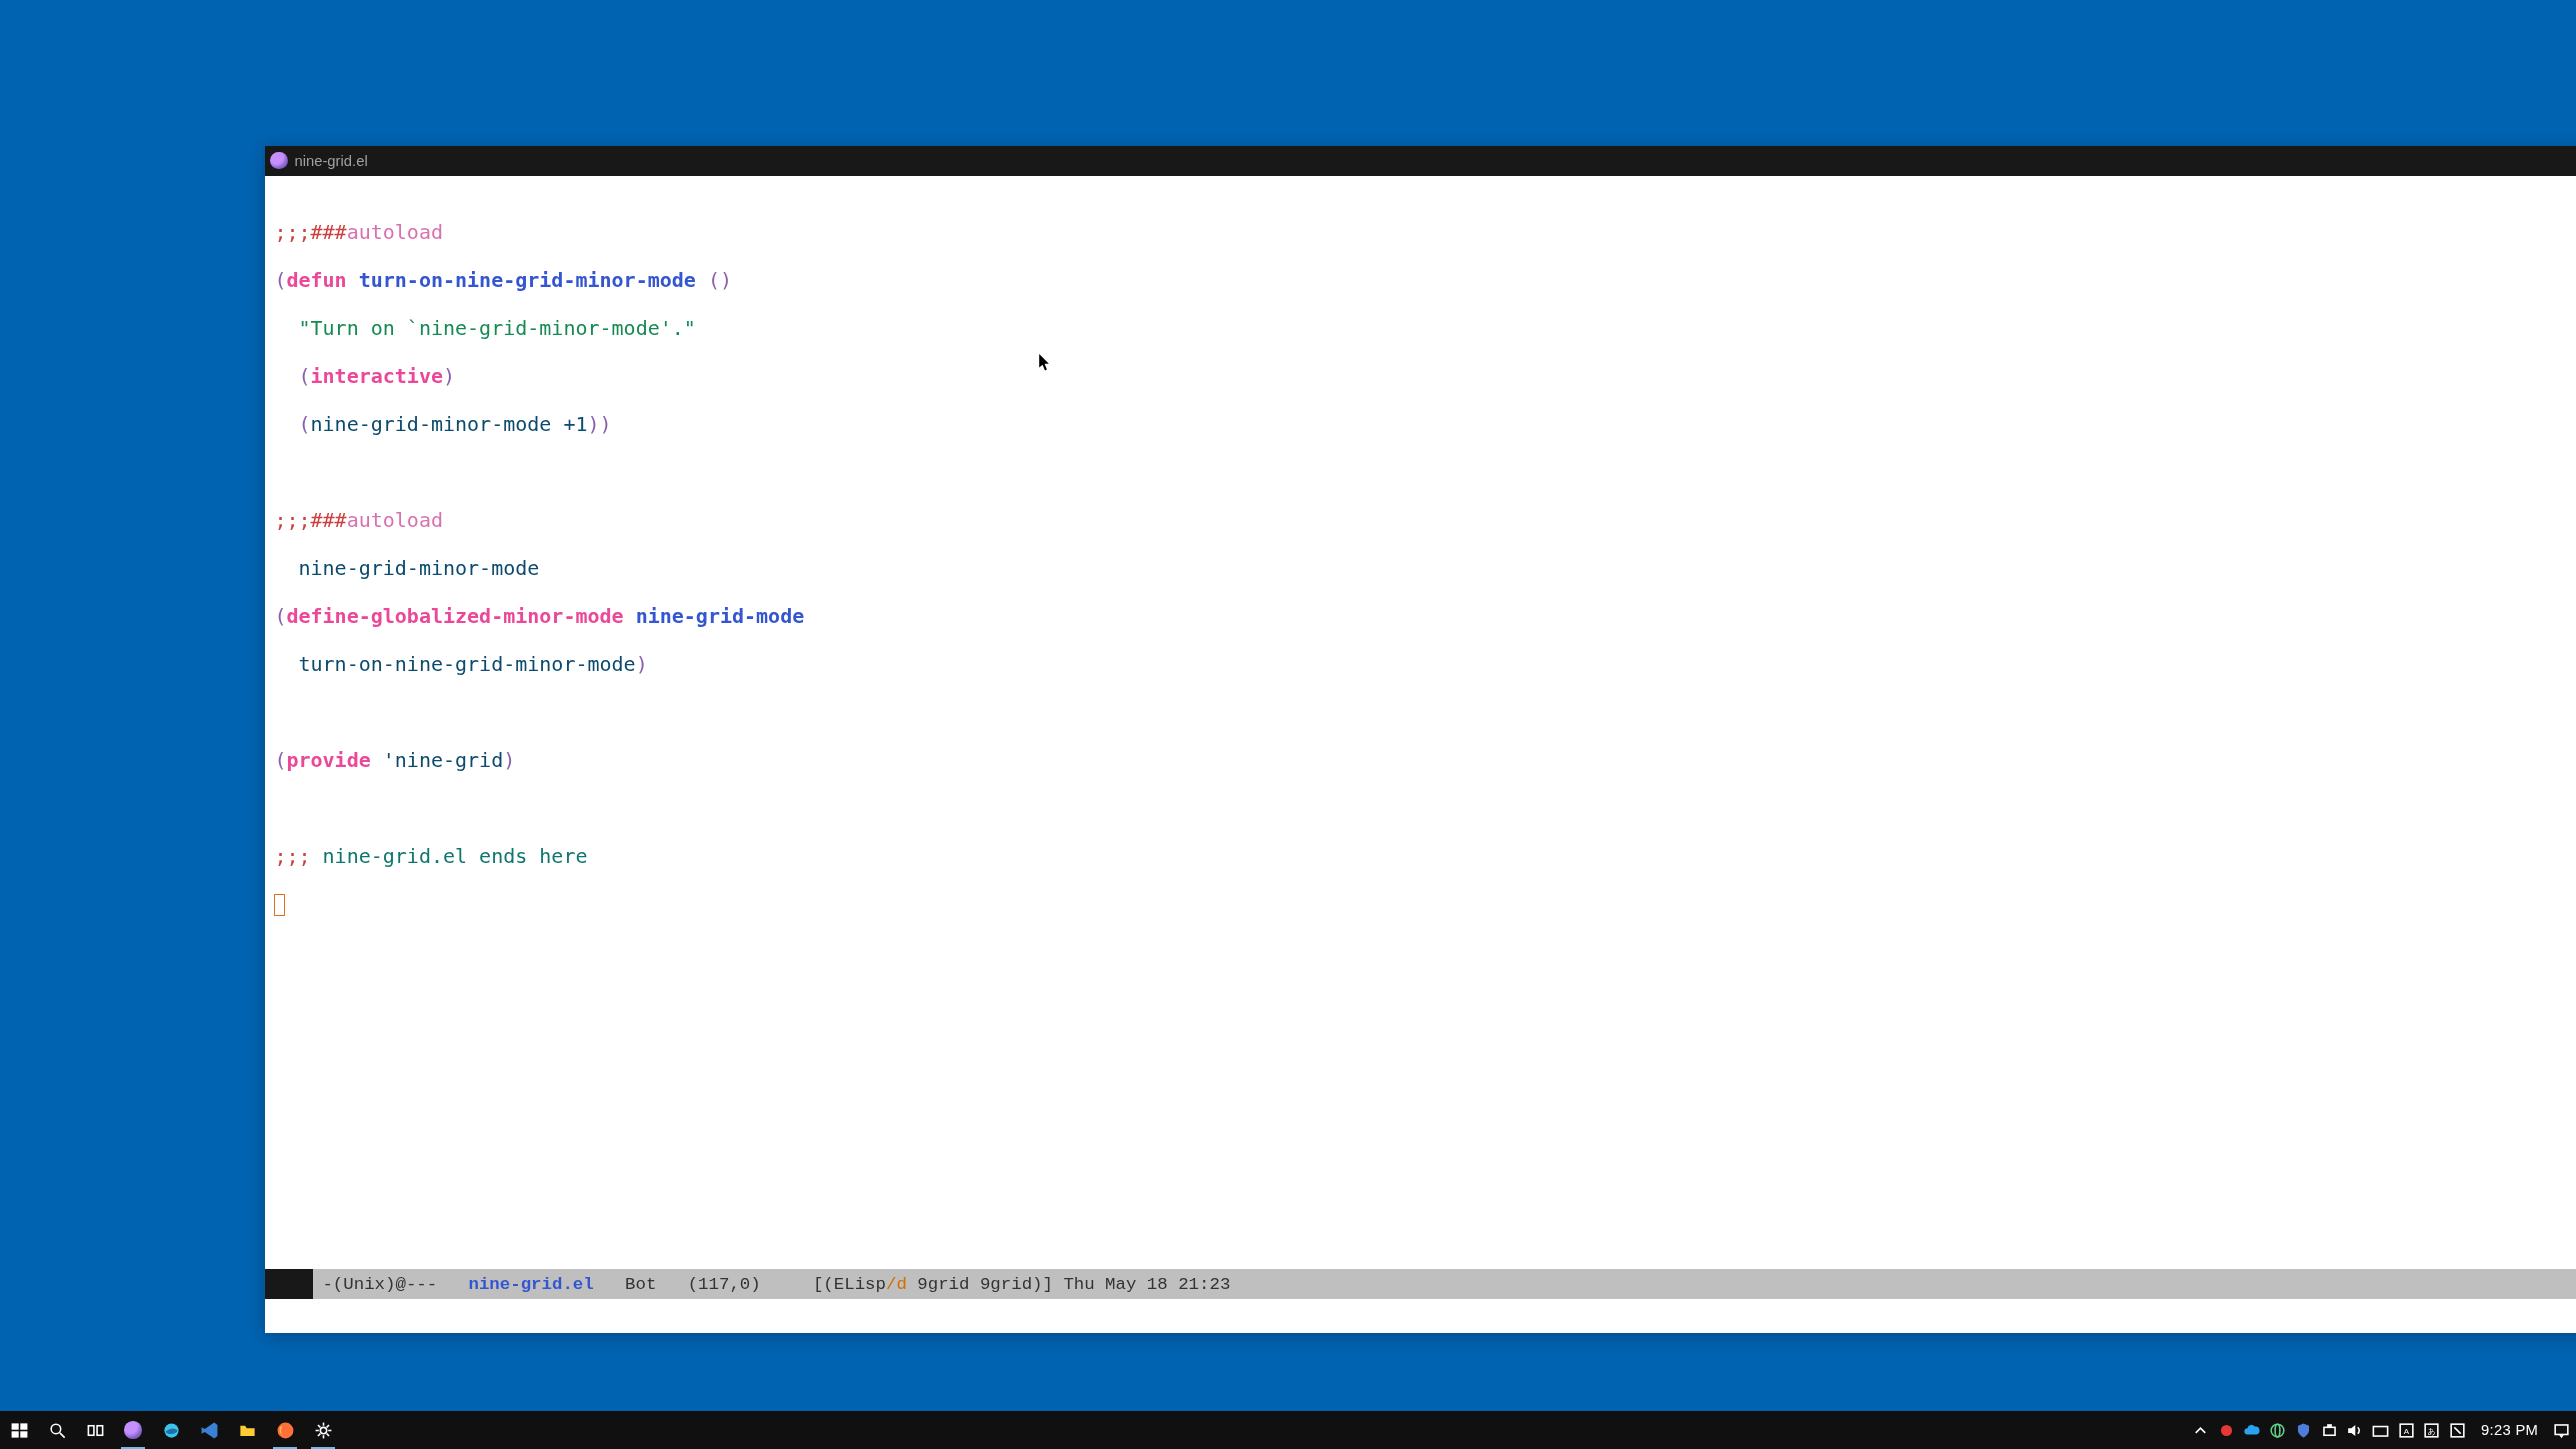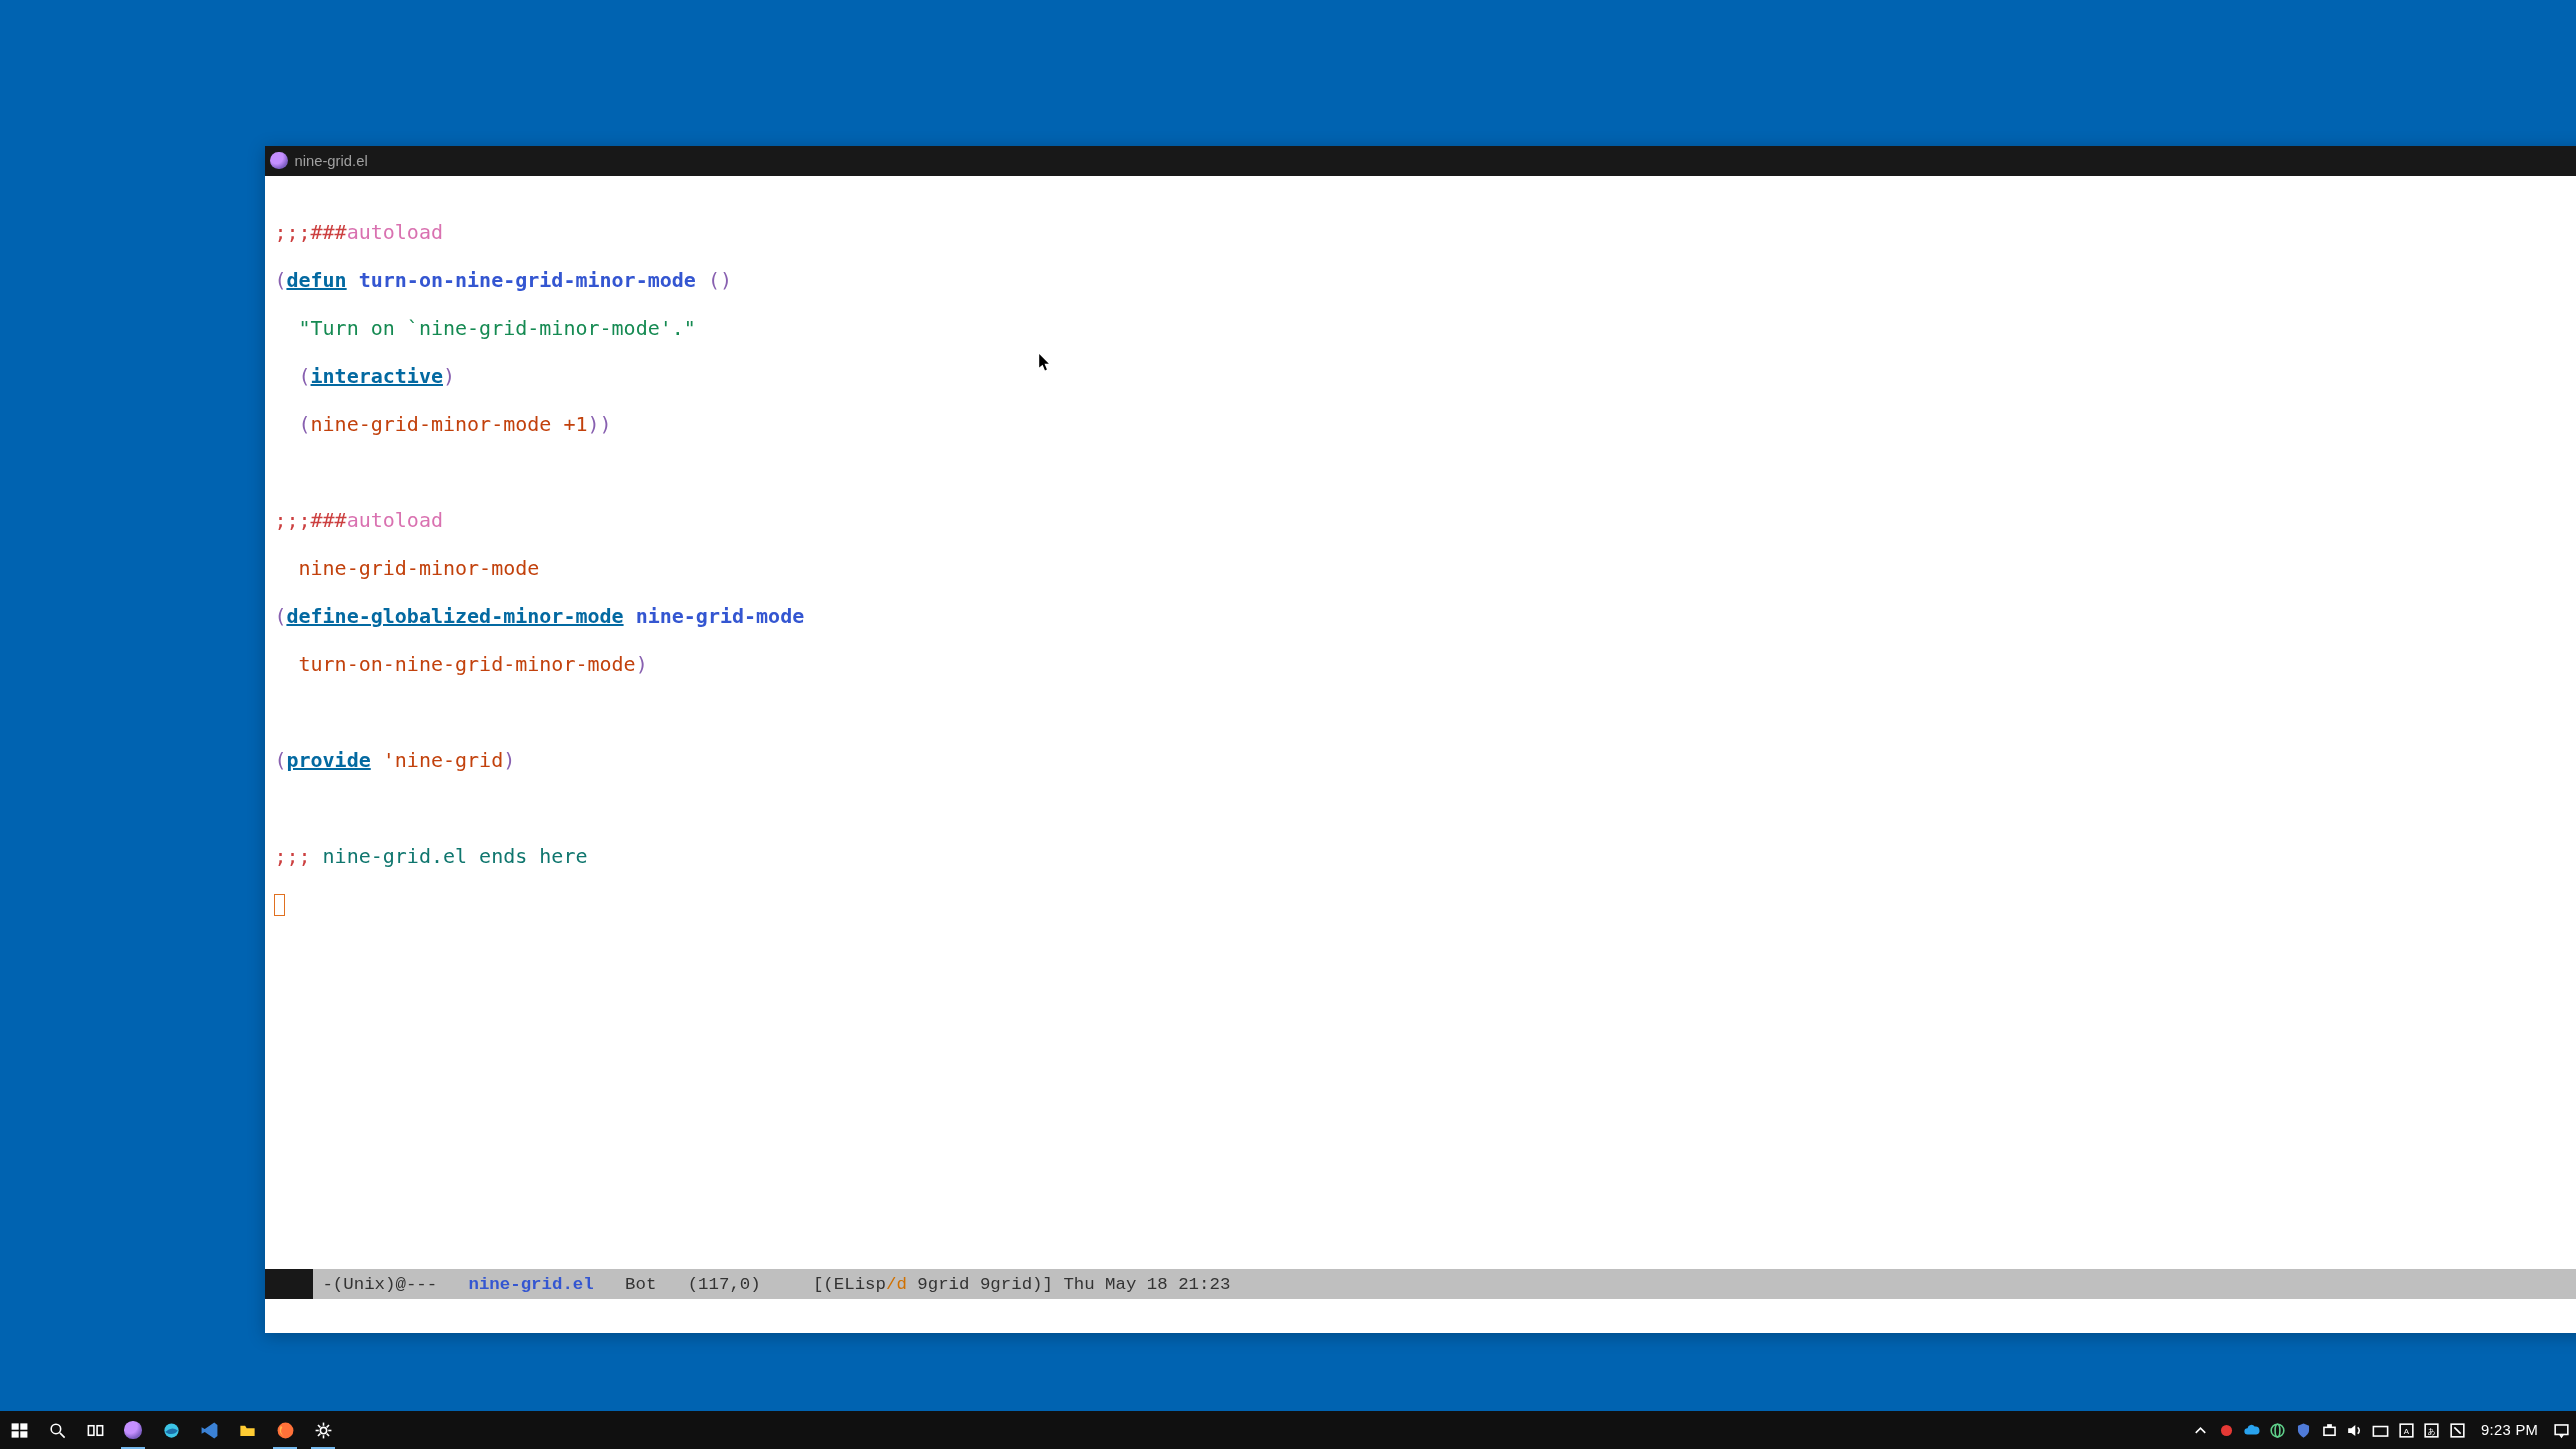--- a/index.html
+++ b/index.html
@@ -58,26 +58,26 @@
     padding: 20px 9.4px 0 9.4px;
     font-size: 20px;
     line-height: 1.2;
     color: #222;
     white-space: pre;
     overflow: hidden;
     position: relative;
   }
   .code-line { font-family: "Consolas","DejaVu Sans Mono","Courier New",monospace; }
   .tok-autoload  { color: #d971b0; }
-  .tok-keyword   { color: #0369a1; font-weight: bold; text-decoration: underline; }
+  .tok-keyword   { color: #ec4899; font-weight: bold; }
   .tok-defname   { color: #3456d1; font-weight: bold; }
   .tok-defname2  { color: #3456d1; font-weight: bold; }
   .tok-string    { color: #158a52; }
   .tok-paren     { color: #8860b0; }
-  .tok-text      { color: #c2410c; }
+  .tok-text      { color: #0c4a6e; }
   .tok-comline   { color: #cc4040; }
   .tok-endcomment{ color: #0f766e; }
 
   .cursor-box {
     display:inline-block;
     width: 10.7px; height: 21.5px;
     border: 1.3px solid #e07020;
     vertical-align: text-bottom;
   }
 

